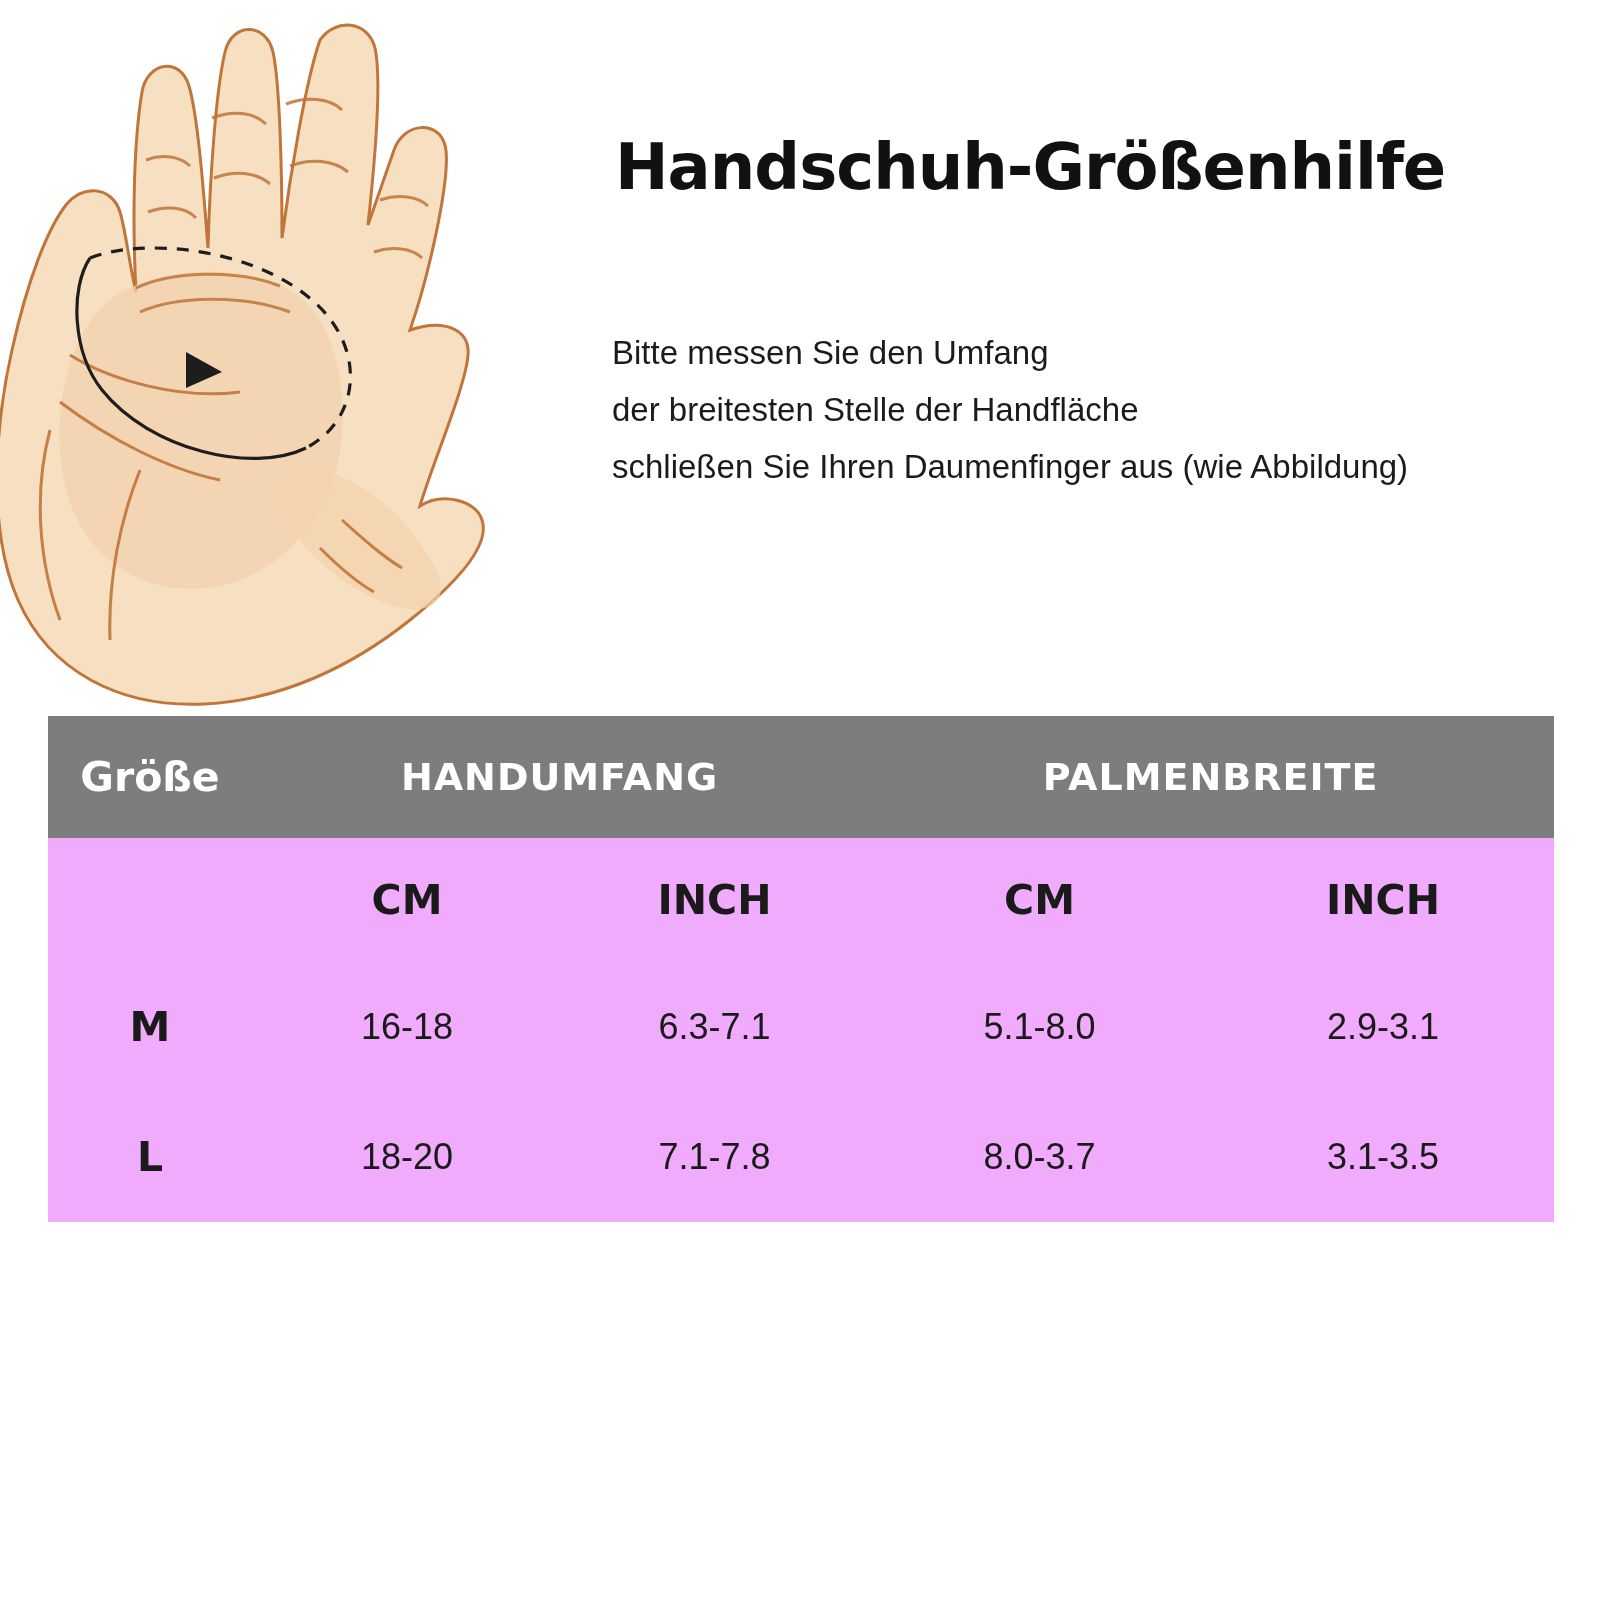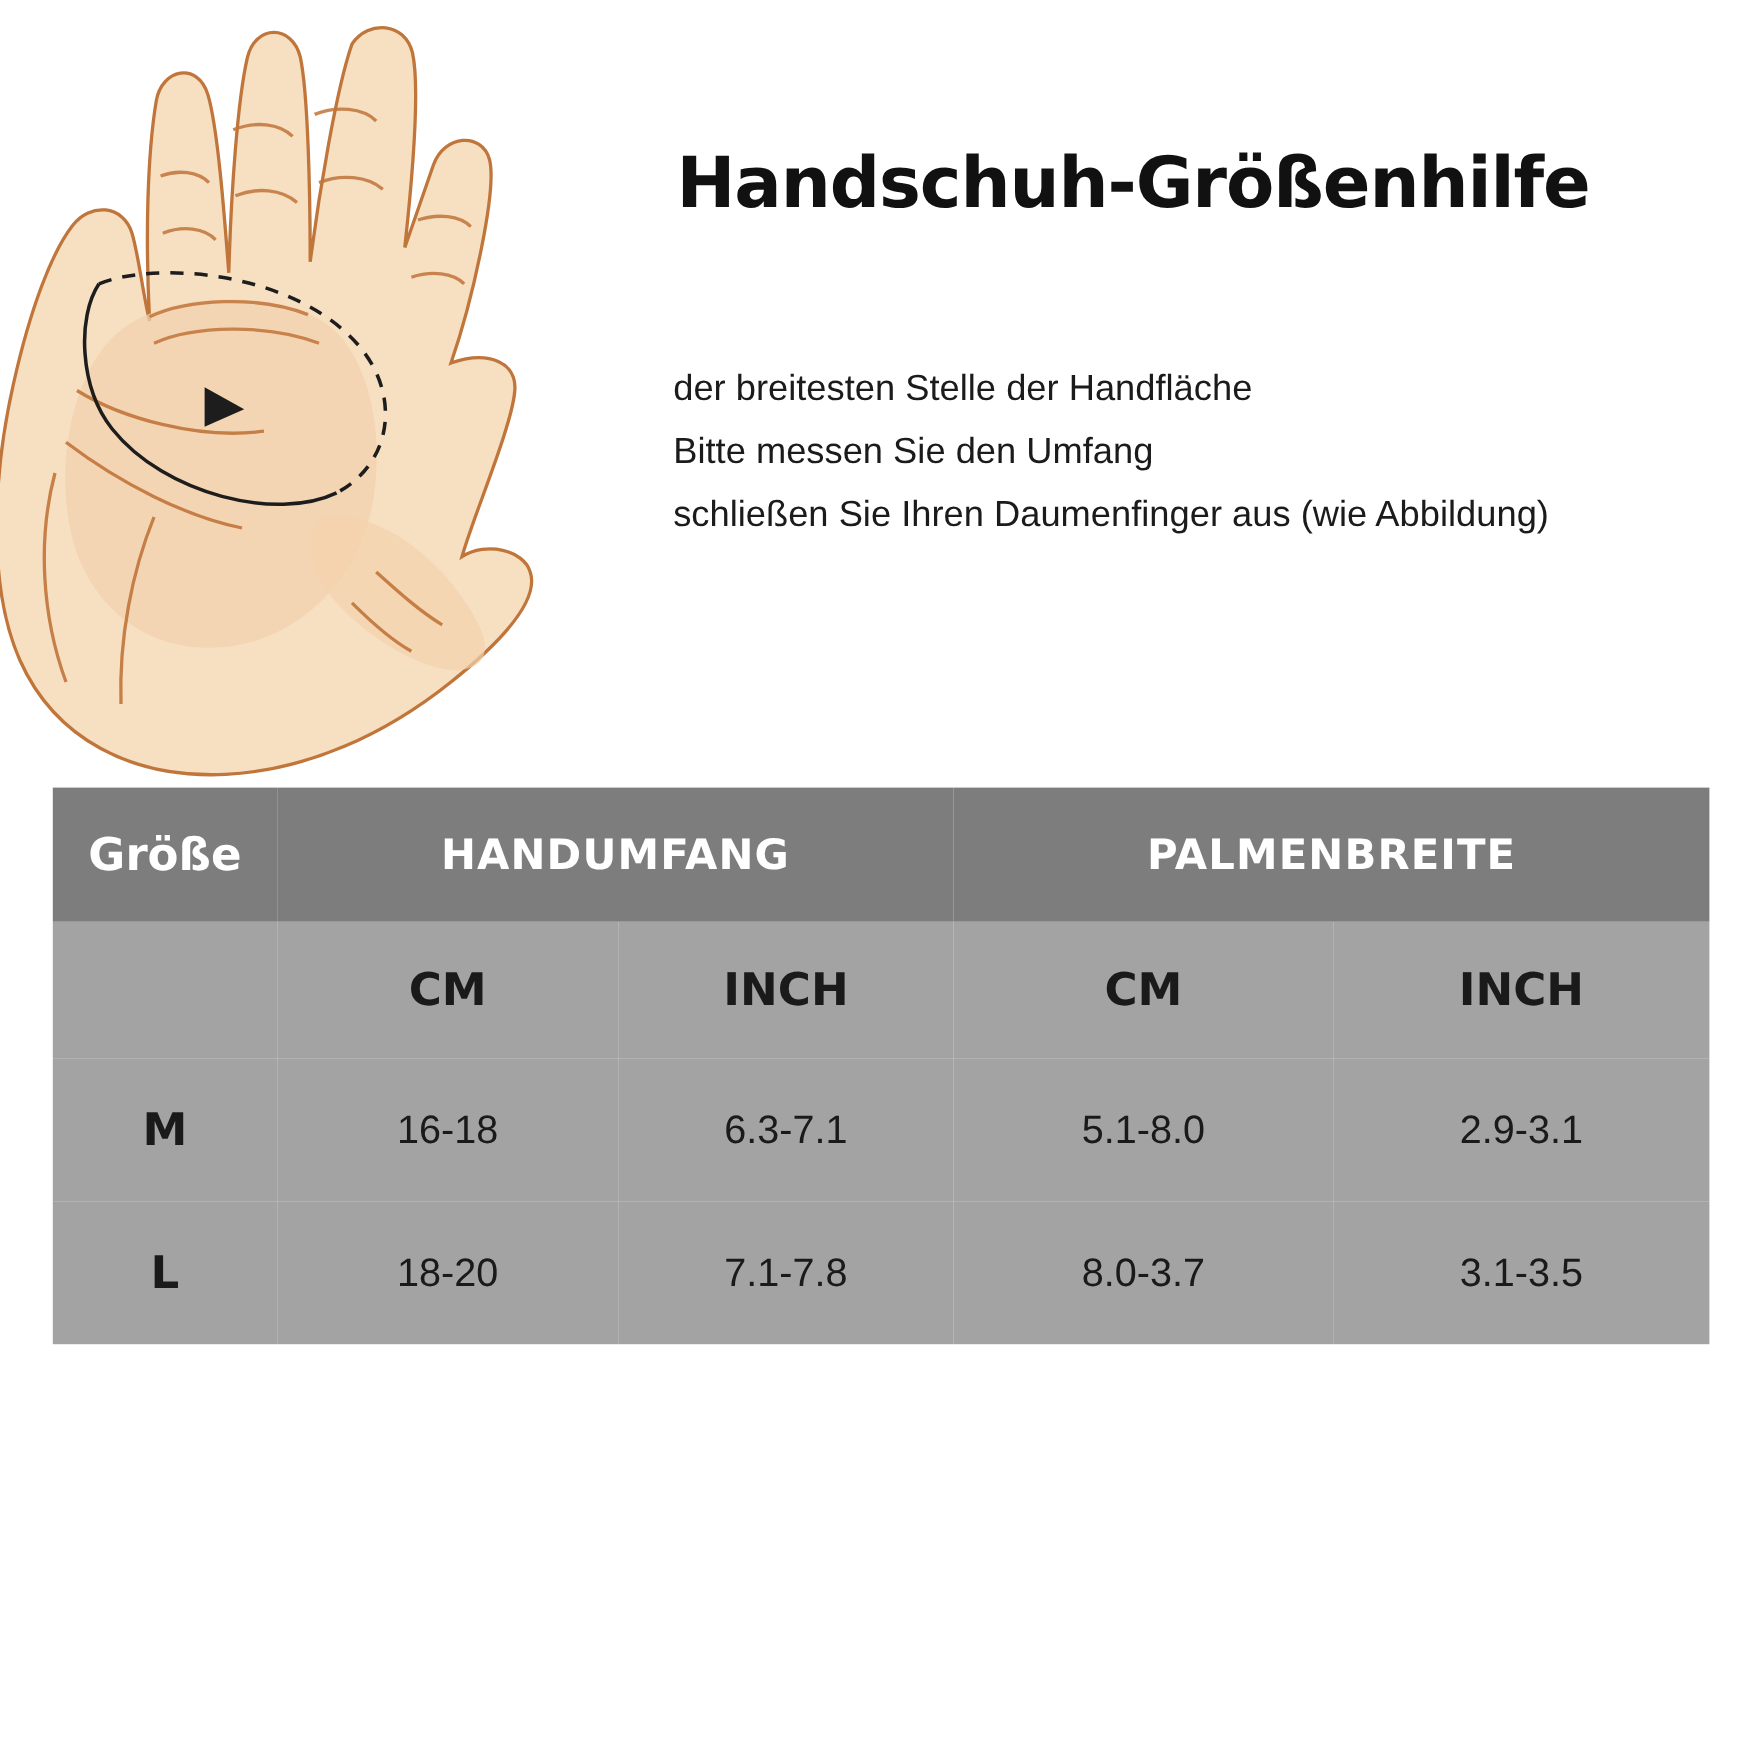--- a/index.html
+++ b/index.html
@@ -82,21 +82,21 @@
     height: 120px;
     vertical-align: middle;
     text-align: center;
     font-family: "DejaVu Sans", sans-serif;
   }
   .table th.head.size-head {
     font-size: 41px;
     letter-spacing: 0px;
   }
   .table tbody {
-    background: #a3a3a3;
+    background: #f0abfc;
   }
   .table td {
     text-align: center;
     color: #1a1a1a;
     height: 128px;
     vertical-align: middle;
   }
   .sub-row td {
     font-size: 41px;
     font-weight: bold;
@@ -184,22 +184,22 @@
         </g>
 
         <path d="M196 352 L 232 372 L 196 388 Z" fill="#1d1d1d"></path>
       </g>
     </svg>
   </div>
 
   <div class="title">Handschuh-Größenhilfe</div>
 
   <div class="desc">
+    <div>Bitte messen Sie den Umfang</div>
     <div>der breitesten Stelle der Handfläche</div>
-    <div>Bitte messen Sie den Umfang</div>
     <div>schließen Sie Ihren Daumenfinger aus (wie Abbildung)</div>
   </div>
 </div>
 
 <table class="table">
   <colgroup>
     <col class="c-size">
       <col class="c-cm1">
       <col class="c-in1">
       <col class="c-cm2">

